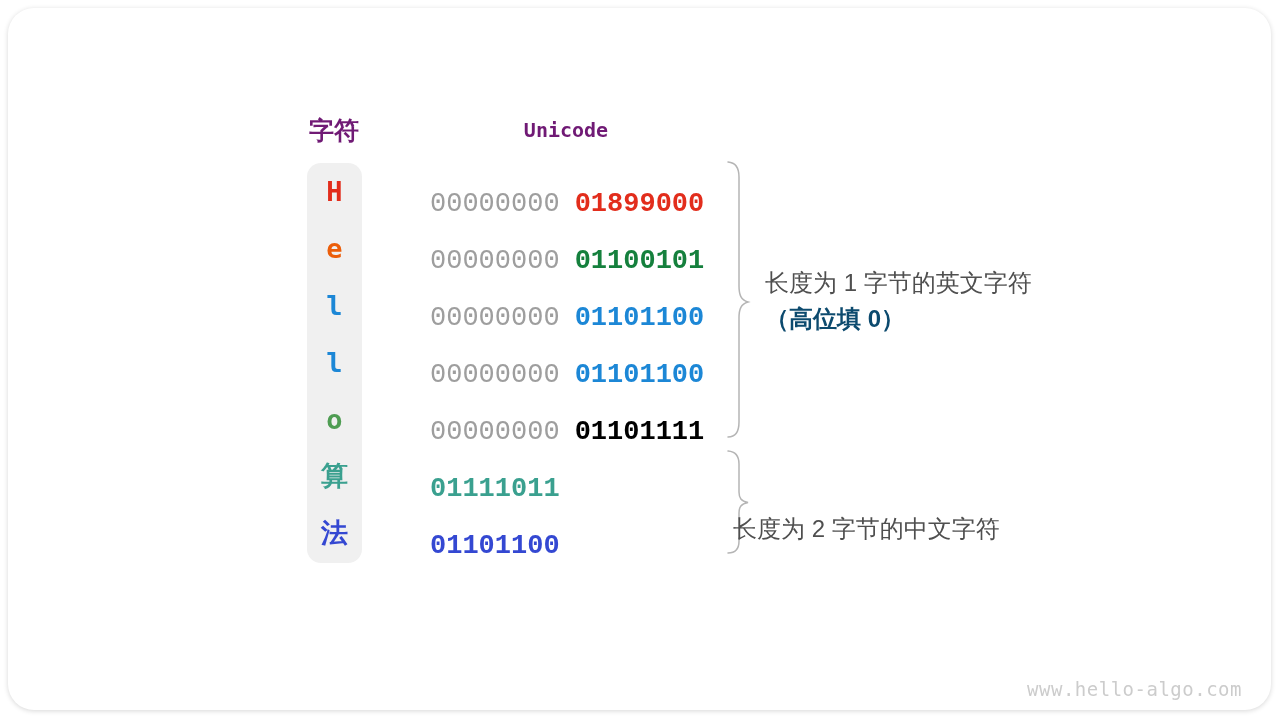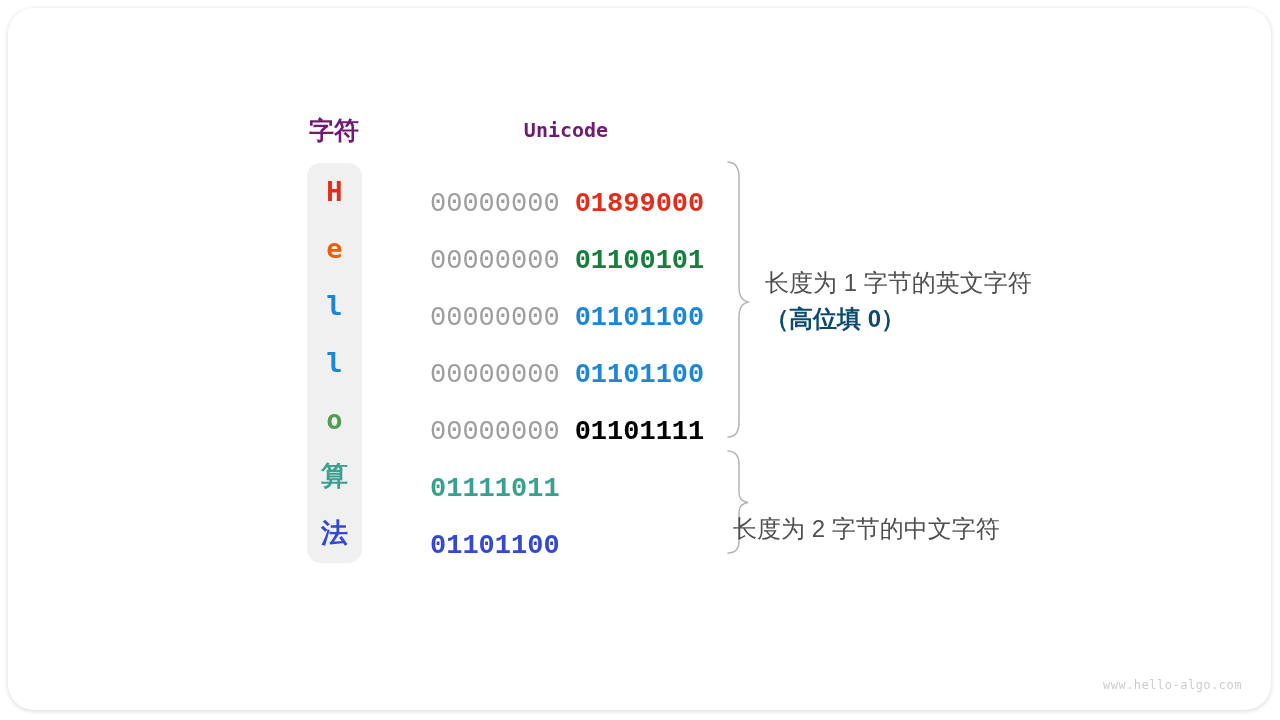--- a/index.html
+++ b/index.html
@@ -20,21 +20,21 @@
           font-family:Liberation Mono, monospace;font-size:27px;white-space:pre;}
   .byte.high{margin-right:15px;}
   .brace{position:absolute;overflow:visible;}
   .brace path{fill:none;stroke:#b5b5b5;stroke-width:1.5;stroke-linecap:round;}
   .annotation{position:absolute;text-align:left;color:#4f4f4f;font-size:24px;line-height:36px;
               font-family:"Liberation Sans",sans-serif;}
   .annotation .muted{color:#0c4a6e;font-weight:bold;}
   .annotation-english{left:765px;top:265px;width:325px;}
   .annotation-chinese{left:733px;top:483px;width:326px;margin-top:28px;}
   .watermark{position:absolute;top:678px;right:38px;font-family:"DejaVu Sans Mono",monospace;
-             font-size:12px;color:#cccccc;letter-spacing:0.5px;}
+             font-size:19px;color:#cccccc;letter-spacing:0.5px;}
 </style>
 </head>
 <body>
 
 <div class="canvas">
   <div class="card"></div>
 
   <div class="col-header char-header">字符</div>
   <div class="col-header unicode-header">Unicode</div>
 

